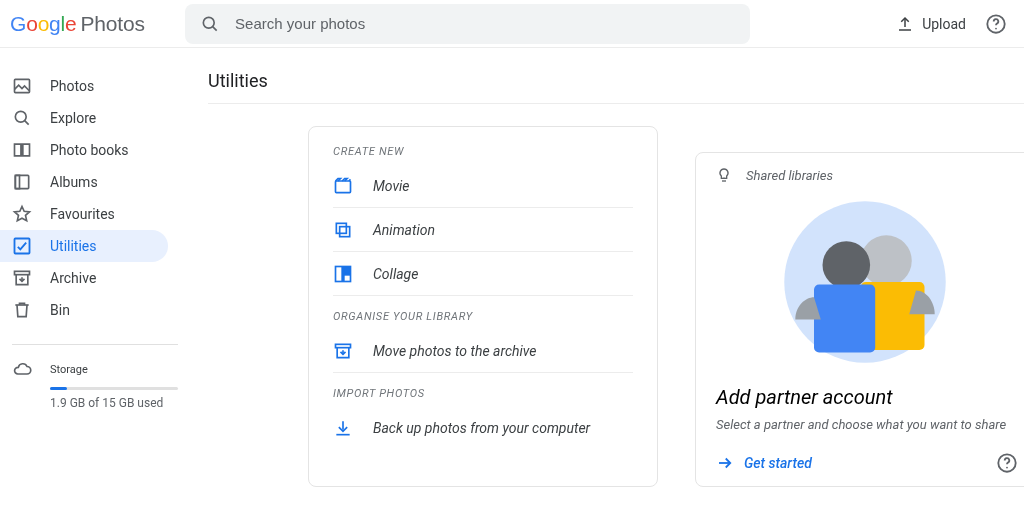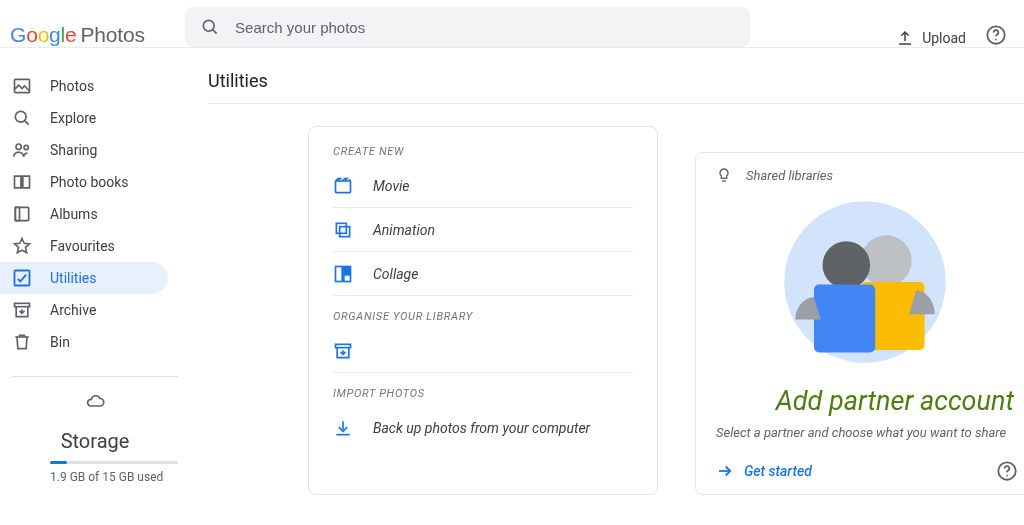--- a/index.html
+++ b/index.html
@@ -1,58 +1,58 @@
 <!DOCTYPE html>
 <html><head>
 <meta charset="utf-8">
 <style>
   * { box-sizing: border-box; margin: 0; padding: 0; }
   html, body { width: 1024px; height: 525px; overflow: hidden; font-family: "Google Sans", Roboto, Arial, sans-serif; background: #fff; color: #3c4043; }
   
-  .header { height: 48px; display: flex; align-items: flex-end; padding: 0 16px 0 10px; border-bottom: 1px solid #ececec; }
+  .header { height: 48px; display: flex; align-items: center; padding: 0 16px 0 10px; border-bottom: 1px solid #ececec; }
   .logo { display: flex; align-items: baseline; gap: 4px; font-size: 21px; letter-spacing: -.2px; margin-right: 40px; font-family: "Product Sans", Arial, sans-serif;}
   .logo .g1{color:#4285F4}.logo .g2{color:#EA4335}.logo .g3{color:#FBBC05}.logo .g4{color:#4285F4}.logo .g5{color:#34A853}.logo .g6{color:#EA4335}
   .logo .prod { color:#5f6368; font-size:21px; font-weight:400;}
   .search { flex:0 0 565px; height:40px; background:#f1f3f4; border-radius:8px; display:flex; align-items:center; padding:0 14px; gap:14px;}
   .search input { border:none; background:transparent; outline:none; font-size:15px; color:#5f6368; width:100%; }
   .search input::placeholder{color:#5f6368;}
   .spacer{flex:1;}
   .upload{display:flex;align-items:center;gap:8px;color:#3c4043;font-size:14px;cursor:pointer;margin-right:18px;}
   .iconbtn{width:24px;height:24px;display:flex;align-items:center;justify-content:center;color:#5f6368;}
   
   .body{display:flex; height:calc(100% - 48px);}
   .sidebar{width:190px; flex:0 0 190px; padding-top:22px;}
   .navitem{height:32px; display:flex; align-items:center; gap:18px; padding-left:12px; font-size:14px; color:#3c4043; border-radius:0 16px 16px 0; margin-right:22px; cursor:pointer;}
   .navitem .nicon{width:20px;height:20px;color:#5f6368;display:flex;align-items:center;justify-content:center;}
   .navitem.selected{background:#e8f0fe;color:#1a73e8;}
   .navitem.selected .nicon{color:#1a73e8;}
   .section-label{font-size:11px;letter-spacing:.6px;color:#5f6368;padding:14px 0 6px 12px;}
   .divider{height:1px;background:#e0e0e0;margin:18px 12px 14px 12px;}
   .storage{padding:0 12px;}
-  .storage .row{display:flex;align-items:center;gap:18px;font-size:20px;color:#3c4043;flex-direction:column;}
+  .storage .row{display:flex;align-items:center;gap:18px;font-size:11px;color:#3c4043;}
   .storage .bar{height:3px;background:#e0e0e0;border-radius:2px;margin:8px 0 6px 38px;position:relative;}
   .storage .bar::before{content:"";position:absolute;left:0;top:0;bottom:0;width:13%;background:#1a73e8;border-radius:2px;}
   .storage .sub{font-size:12px;color:#5f6368;margin-left:38px;}
   
   .main{flex:1; padding:22px 0 0 18px;}
   .page-title{font-size:18px;color:#202124;margin-bottom:12px;}
   .hr2{height:1px;background:#ececec;margin-bottom:22px;}
   .cards{display:flex;gap:37px;padding-left:100px;font-style:italic;}
   .card{border:1px solid #e4e4e4;border-radius:8px;background:#fff;}
   .card.left{width:350px;padding:18px 24px 18px 24px;}
   .card.right{width:340px;padding:14px 20px 14px 20px;position:relative;margin-top:26px;}
   .grouplabel{font-size:11px;letter-spacing:.7px;color:#70757a;margin:0 0 6px 0;}
   .entry{display:flex;align-items:center;gap:20px;height:44px;font-size:14px;color:#3c4043;border-bottom:1px solid #ececec;cursor:pointer;}
   .entry:last-of-type{border-bottom:none;}
   .entry .eicon{width:20px;height:20px;color:#1a73e8;display:flex;}
   .gap{height:14px;}
   
   .tipline{display:flex;align-items:center;gap:14px;color:#5f6368;font-size:13px;margin-bottom:14px;}
   .illus{display:block;margin:0 auto 18px auto;}
-  .rtitle{font-size:27px;color:#4d7c0f;margin-bottom:8px;text-align:right;}
+  .rtitle{font-size:20px;color:#000000;margin-bottom:8px;}
   .rsub{font-size:13px;color:#5f6368;margin-bottom:22px;}
   .getstarted{display:flex;align-items:center;gap:10px;color:#1a73e8;font-size:14px;font-weight:500;cursor:pointer;}
   .helpbtn{position:absolute;right:16px;bottom:12px;color:#5f6368;}
   svg{display:block}
 </style>
 </head>
 <body>
 
 <div class="header">
   <div class="logo">
@@ -101,31 +101,20 @@
       <span>Photos</span>
     </div>
     <div class="navitem">
       <span class="nicon">
           <svg width="20" height="20" viewBox="0 0 24 24" fill="none" stroke="currentColor" stroke-width="2">
             <circle cx="10.5" cy="10.5" r="6.5"></circle>
             <line x1="20" y1="20" x2="15.2" y2="15.2"></line>
           </svg>
         </span>
       <span>Explore</span>
-    </div>
-    <div class="navitem">
-      <span class="nicon">
-          <svg width="20" height="20" viewBox="0 0 24 24" fill="none" stroke="currentColor" stroke-width="2">
-            <circle cx="8" cy="8" r="3.2"></circle>
-            <circle cx="17" cy="9" r="2.6"></circle>
-            <path d="M2 20c0-3 3-5.5 6-5.5s6 2.5 6 5.5"></path>
-            <path d="M14 20c0-2.3 2-4.3 4.5-4.3"></path>
-          </svg>
-        </span>
-      <span>Sharing</span>
     </div>
     <div class="navitem">
       <span class="nicon">
           <svg width="20" height="20" viewBox="0 0 24 24" fill="none" stroke="currentColor" stroke-width="2">
             <path d="M3 5h8v14H3z"></path>
             <path d="M13 5h8v14h-8z"></path>
             <path d="M11 5v14"></path>
           </svg>
         </span>
       <span>Photo books</span>
@@ -234,20 +223,21 @@
         <div class="grouplabel">ORGANISE YOUR LIBRARY</div>
         <div class="entry">
           <span class="eicon">
               <svg width="20" height="20" viewBox="0 0 24 24" fill="none" stroke="#1a73e8" stroke-width="2">
                 <rect x="3" y="4" width="18" height="4"></rect>
                 <path d="M5 8v12h14V8"></path>
                 <path d="M12 11v5"></path>
                 <path d="M9 13l3 3 3-3"></path>
               </svg>
             </span>
+          <span>Move photos to the archive</span>
         </div>
         <div class="gap"></div>
         <div class="grouplabel">IMPORT PHOTOS</div>
         <div class="entry" style="border-bottom:none">
           <span class="eicon">
               <svg width="20" height="20" viewBox="0 0 24 24" fill="none" stroke="#1a73e8" stroke-width="2">
                 <path d="M12 4v10"></path>
                 <path d="M7 11l5 5 5-5"></path>
                 <path d="M4 20h16"></path>
               </svg>

